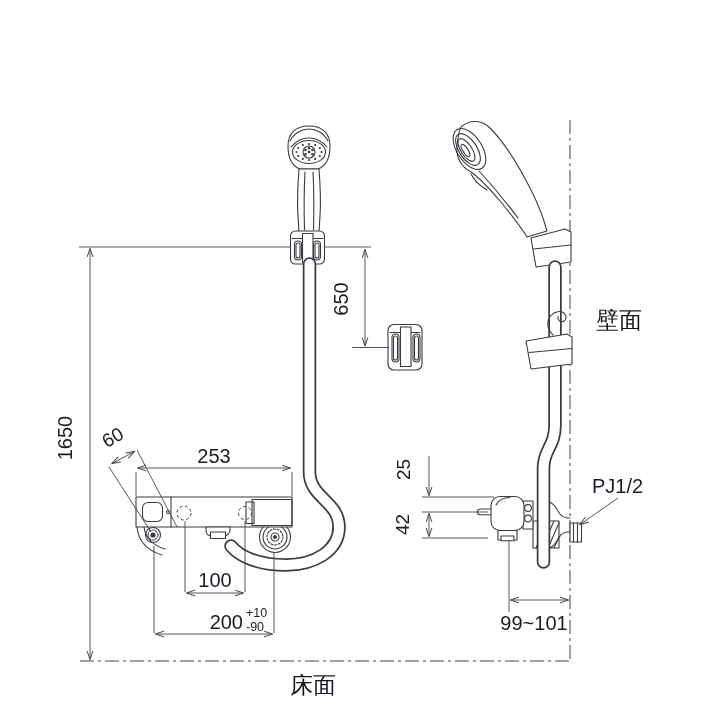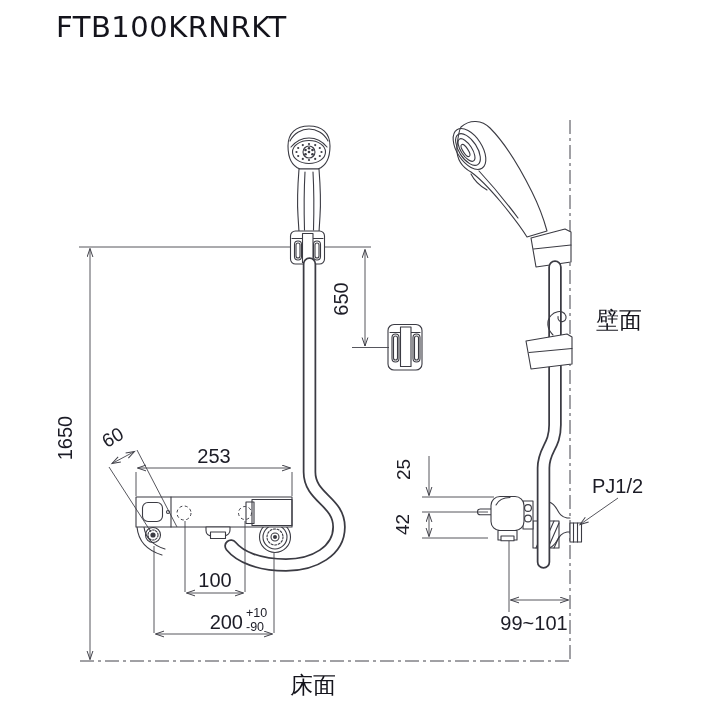--- a/index.html
+++ b/index.html
@@ -15,21 +15,20 @@
   .hoseI{stroke:#ffffff;stroke-width:10;fill:none;stroke-linecap:round;}
   text{font-family:"Liberation Sans","DejaVu Sans",sans-serif;fill:#1c1c26;}
   .dt{font-size:20px;}
   .dts{font-size:12.5px;}
   .jp{font-size:23px;fill:#14141c;}
 </style>
 </head>
 <body>
 
 <div id="stage">
-  <div id="title">FTB100KRNRKT</div>
 
   <svg width="713" height="713" viewBox="0 0 713 713">
     <defs>
       <marker id="arr" orient="auto-start-reverse" markerUnits="userSpaceOnUse" markerWidth="13" markerHeight="9" refX="9.5" refY="3.5">
         <path d="M1,0.6 L9.5,3.5 L1,6.4" fill="none" stroke="#43434b" stroke-width="1"></path>
       </marker>
     </defs>
 
     <g>
       <path class="cdash" stroke-dasharray="14 4 3 4" d="M80,661 L570,661"></path>

